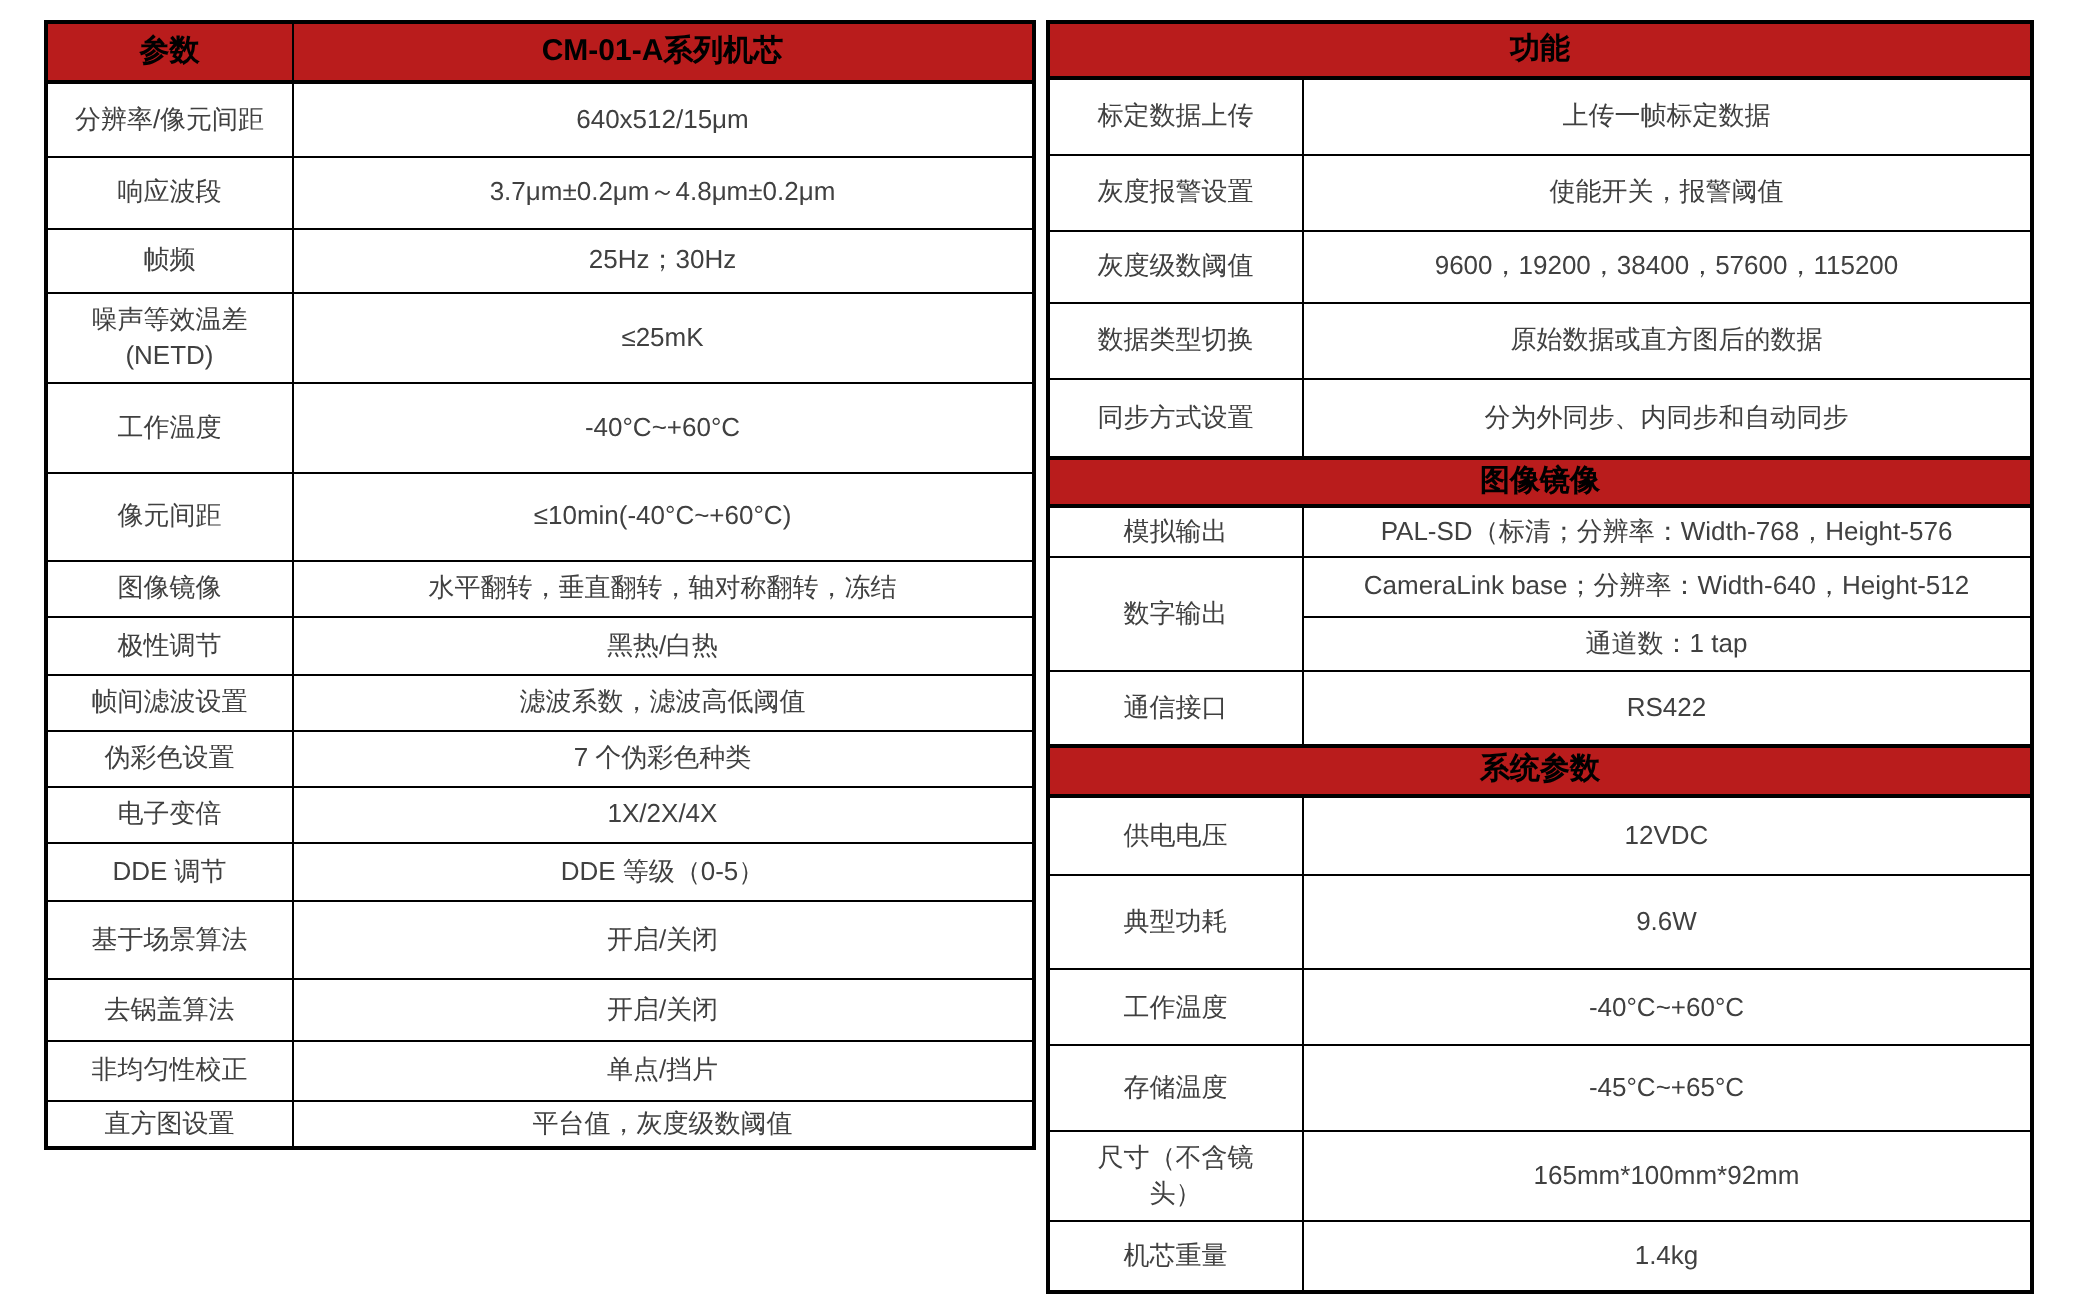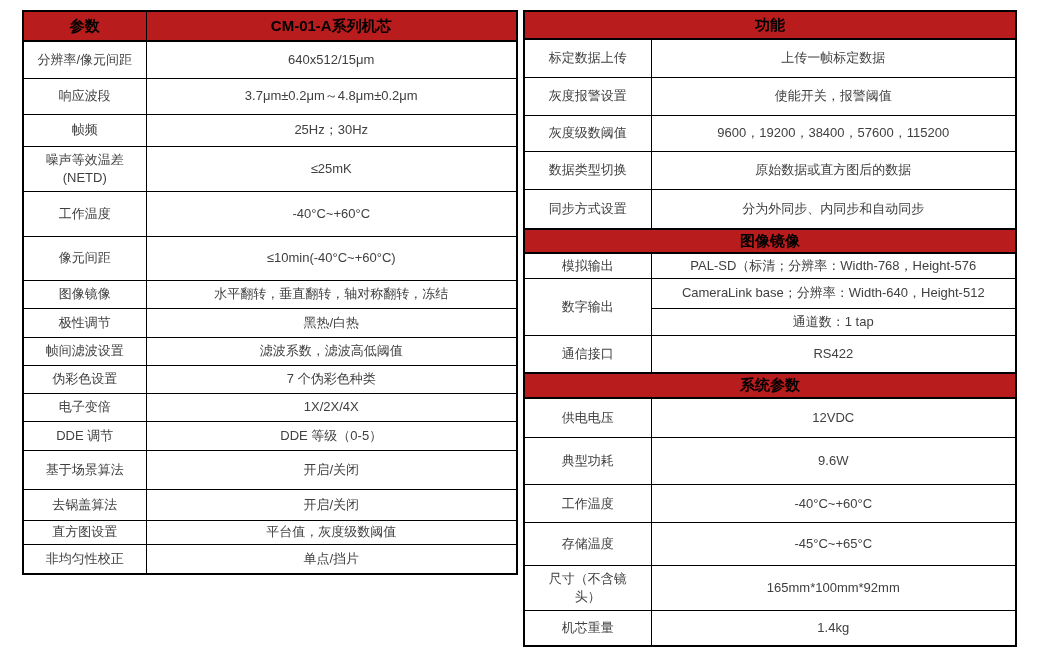--- a/index.html
+++ b/index.html
@@ -94,27 +94,27 @@
       <td class="val">DDE 等级（0-5）</td>
     </tr>
     <tr style="height:39px">
       <td class="lbl">基于场景算法</td>
       <td class="val">开启/关闭</td>
     </tr>
     <tr style="height:31px">
       <td class="lbl">去锅盖算法</td>
       <td class="val">开启/关闭</td>
     </tr>
+    <tr style="height:30px">
+      <td class="lbl">非均匀性校正</td>
+      <td class="val">单点/挡片</td>
+    </tr>
     <tr style="height:24px">
       <td class="lbl">直方图设置</td>
       <td class="val">平台值，灰度级数阈值</td>
-    </tr>
-    <tr style="height:30px">
-      <td class="lbl">非均匀性校正</td>
-      <td class="val">单点/挡片</td>
     </tr>
   </tbody>
 </table>
 
 <table class="spec-table right-table">
   <colgroup>
       <col class="c1">
       <col class="c2">
     </colgroup>
   <tbody>

